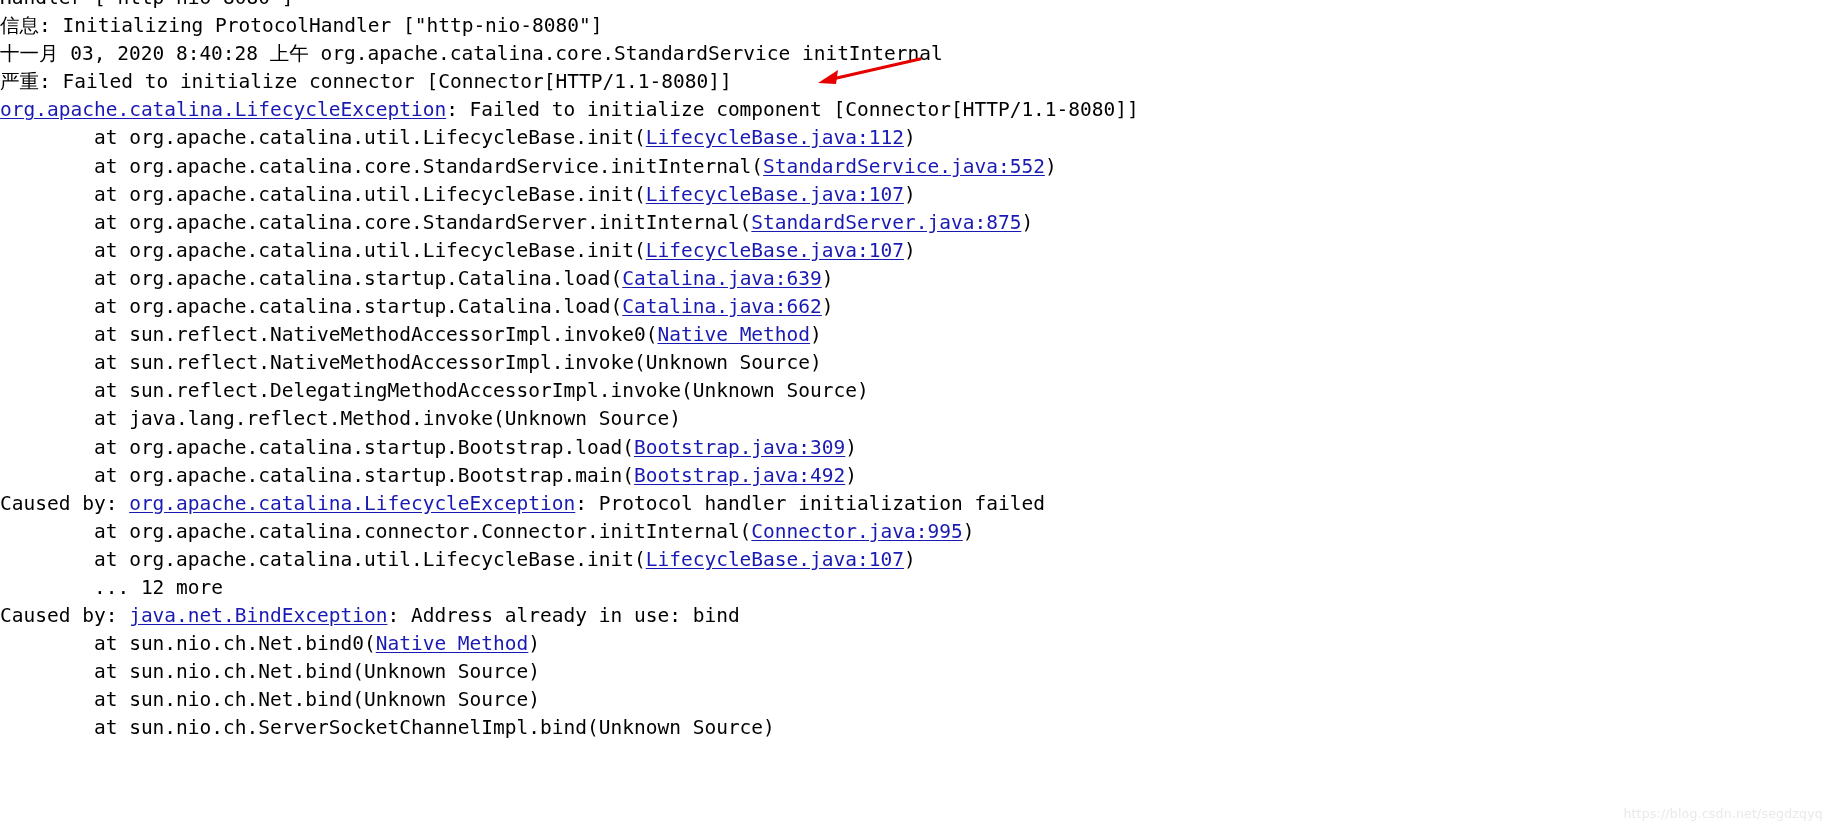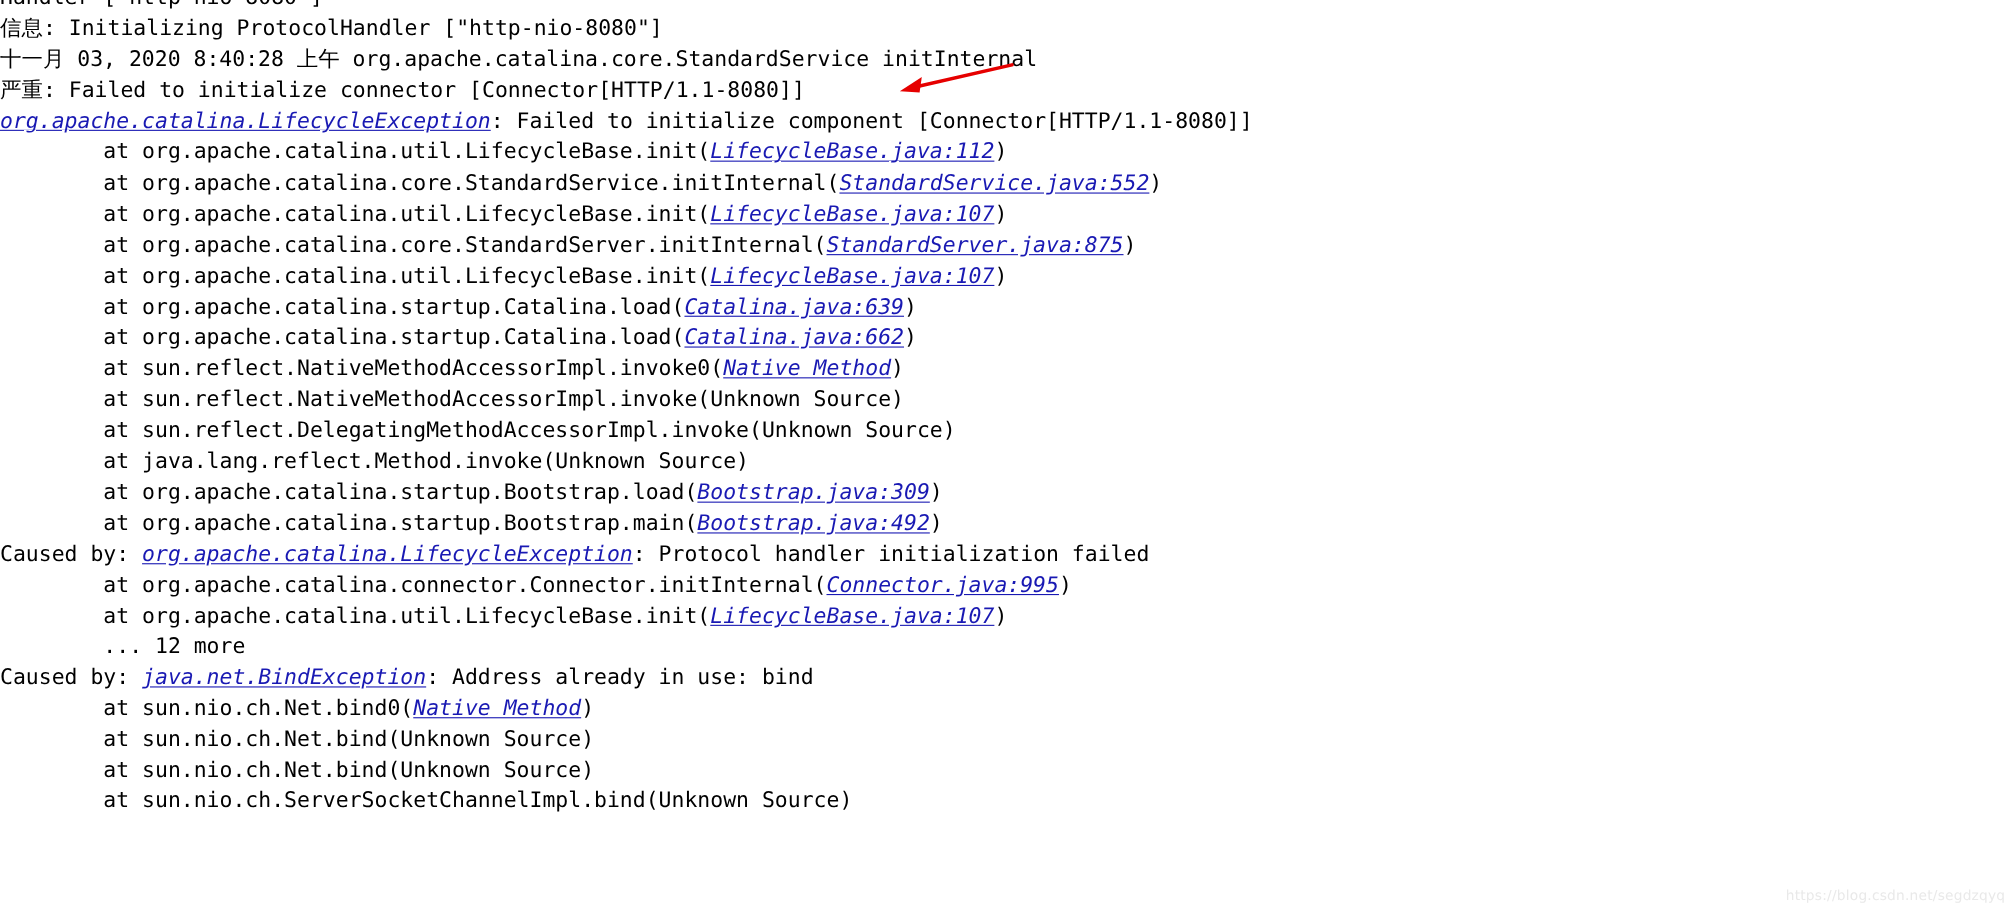--- a/index.html
+++ b/index.html
@@ -39,21 +39,20 @@
     font-size: 19.5px;
     line-height: 28.1px;
     color: #000000;
   }
   .lnk {
     color: #1919b3;
     text-decoration: underline;
     text-decoration-color: #1919b3;
     text-underline-offset: 2px;
     cursor: pointer;
-    font-style: italic;
   }
   .cjk {
     font-family: "DejaVu Sans", "Liberation Sans", sans-serif;
   }
   
   #arrow {
     position: absolute;
     left: 812px;
     top: 56px;
     width: 112px;

